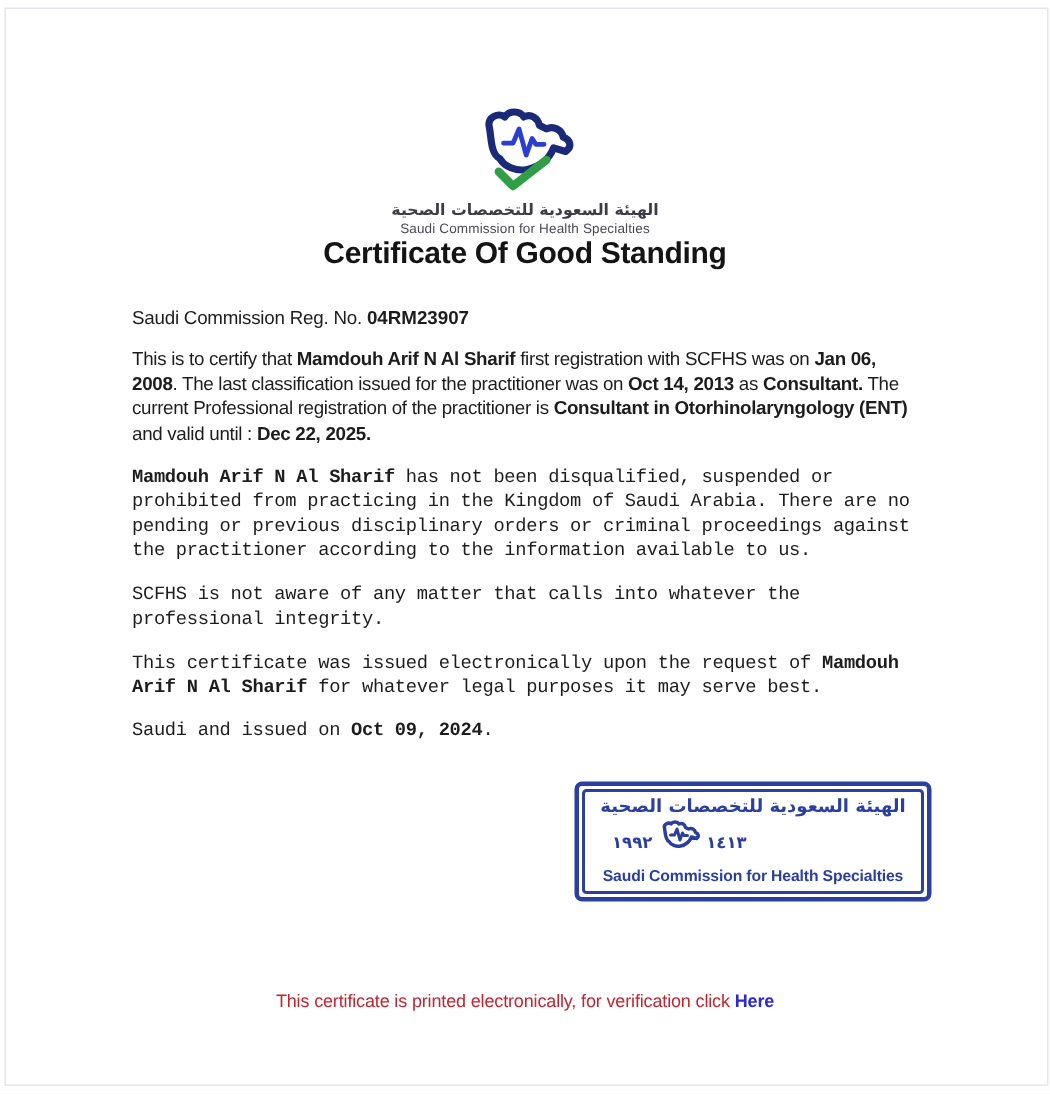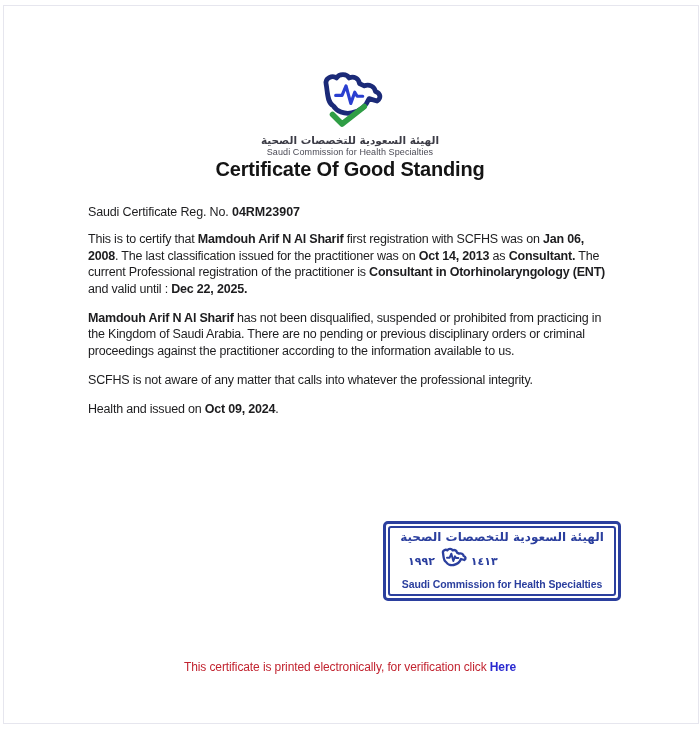--- a/index.html
+++ b/index.html
@@ -43,21 +43,21 @@
     margin-top:24px;
     font-size:12.5px;letter-spacing:-0.15px;
   }
   .reg-line b{letter-spacing:0;}
   .para{
     margin-top:12px;
     font-size:12.5px;line-height:16.5px;letter-spacing:-0.2px;
     max-width:545px;
   }
   .para.first{}
-  .para.gap{margin-top:0;}
+  .para.gap{margin-top:0;font-family:Liberation Mono, monospace;}
   
   .sign-area{position:relative;height:210px;}
   .stamp{
     position:absolute;left:383px;top:521px;
     width:238px;height:80px;box-sizing:border-box;
     border:3px solid #2b3f9e;border-radius:5px;
     padding:2px;
     background:rgba(255,255,255,0);
   }
   .stamp-inner{
@@ -110,27 +110,28 @@
       </svg>
     </span>
     <div class="logo-arabic">الهيئة السعودية للتخصصات الصحية</div>
     <div class="logo-english">Saudi Commission for Health Specialties</div>
   </div>
 
   <div class="cert-title">Certificate Of Good Standing</div>
 
   <div class="content">
     <div class="reg-line">
-      <span>Saudi Certificate Reg. No. </span><b>04RM23907</b>
+      <span>Saudi Commission Reg. No. </span><b>04RM23907</b>
     </div>
 
     <p class="para first"><span>This is to certify that </span><b>Mamdouh Arif N Al Sharif</b><span> first registration with SCFHS was on </span><b>Jan 06, 2008</b><span>. The last classification issued for the practitioner was on </span><b>Oct 14, 2013</b><span> as </span><b>Consultant.</b><span> The current Professional registration of the practitioner is </span><b>Consultant in Otorhinolaryngology (ENT)</b><span> and valid until : </span><b>Dec 22, 2025.</b></p>
     <p class="para gap"><b>Mamdouh Arif N Al Sharif</b><span> has not been disqualified, suspended or prohibited from practicing in the Kingdom of Saudi Arabia. There are no pending or previous disciplinary orders or criminal proceedings against the practitioner according to the information available to us.</span></p>
     <p class="para gap"><span>SCFHS is not aware of any matter that calls into whatever the professional integrity.</span></p>
-    <p class="para gap"><span>Health and issued on  </span><b>Oct 09, 2024</b><span>.</span></p>
+    <p class="para gap"><span>This certificate was issued electronically upon the request of </span><b>Mamdouh Arif N Al Sharif</b><span> for whatever legal purposes it may serve best.</span></p>
+    <p class="para gap"><span>Saudi and issued on  </span><b>Oct 09, 2024</b><span>.</span></p>
   </div>
 
   <div class="sign-area">
     
 
     
 
     
   </div>
 

